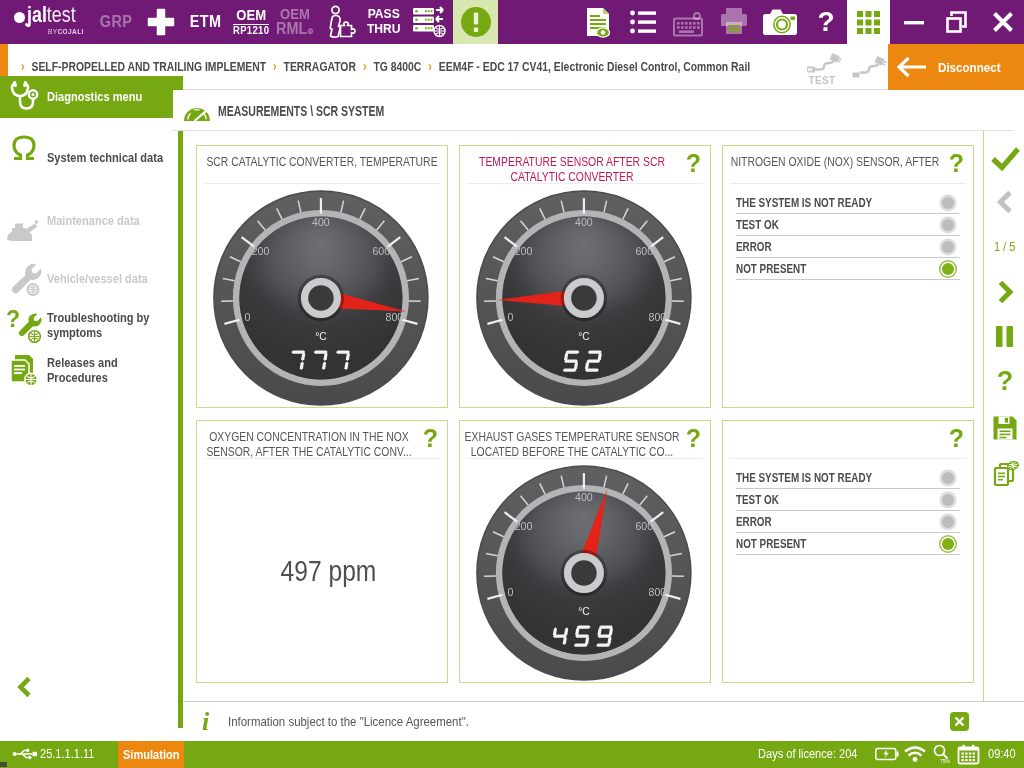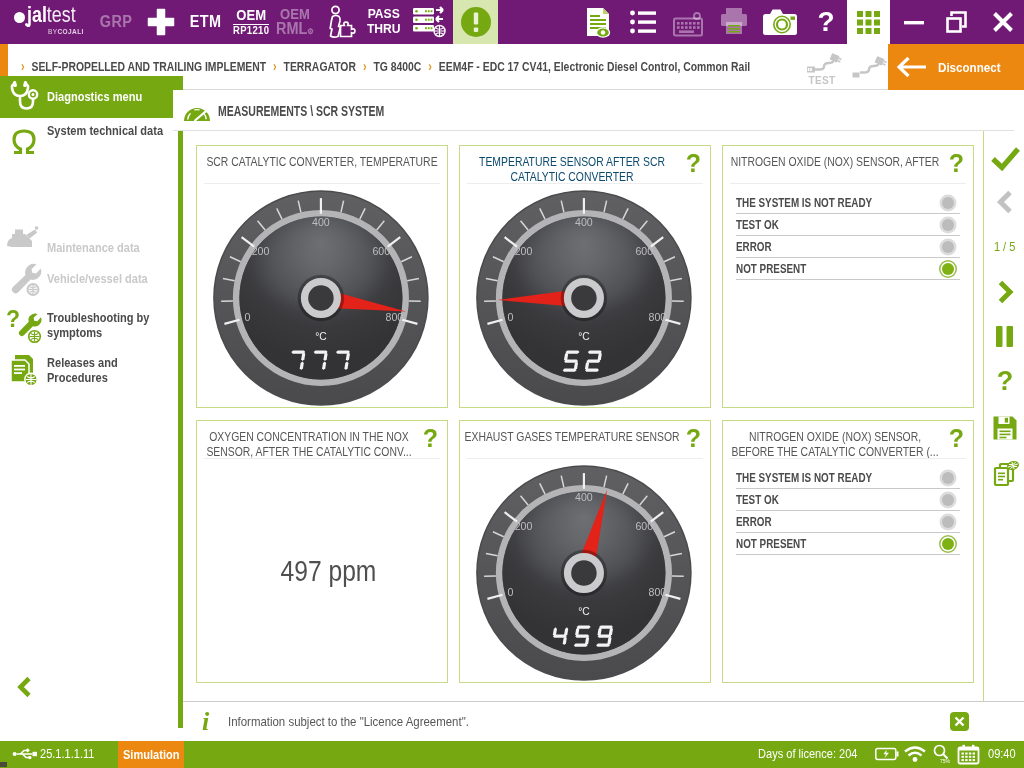--- a/index.html
+++ b/index.html
@@ -220,29 +220,29 @@
             <path d="M9 6 q-3.5 0.5 -3 4 q1 8 8 8 q7 0 8 -8 q0.5 -3.5 -3 -4" stroke="white" stroke-width="2.6" fill="none"></path>
 <path d="M14 18.5 v5 q0 7 6.5 7 q6.5 0 6.5 -7 v-2.5" stroke="white" stroke-width="2.6" fill="none"></path>
 <circle cx="27" cy="16.5" r="4.2" fill="none" stroke="white" stroke-width="2.4"></circle>
 <circle cx="27" cy="16.5" r="1.5" fill="white"></circle>
 <rect x="7.2" y="3" width="3.4" height="6" rx="1.5" fill="white" transform="rotate(-14 9 6)"></rect>
 <rect x="17.5" y="3" width="3.4" height="6" rx="1.5" fill="white" transform="rotate(14 19 6)"></rect>
           </svg>
         </div>
 <div style="font-size:13px;font-weight:bold;color:white;line-height:1.18;transform:scaleX(0.85);transform-origin:0 50%;white-space:nowrap">Diagnostics menu</div>
       </div>
-      <div style="position:absolute;left:0;top:46px;width:183px;height:42px;display:flex;align-items:flex-start">
+      <div style="position:absolute;left:0;top:46px;width:183px;height:42px;display:flex;align-items:flex-end">
 <div style="width:47px;display:flex;justify-content:center;flex-shrink:0">
           <svg width="36" height="36" viewBox="0 0 36 36">
             <path d="M8 29.5 h6.5 v-3.5 q-6.5 -2.8 -6.5 -9.5 q0 -8.5 10 -8.5 q10 0 10 8.5 q0 6.7 -6.5 9.5 v3.5 h6.5" stroke="#76a812" stroke-width="3.2" fill="none"></path>
           </svg>
         </div>
 <div style="font-size:13px;font-weight:bold;color:#4a4a4a;line-height:1.18;transform:scaleX(0.85);transform-origin:0 50%;white-space:nowrap">System technical data</div>
       </div>
-      <div style="position:absolute;left:0;top:136px;width:183px;height:42px;display:flex;align-items:flex-end">
+      <div style="position:absolute;left:0;top:136px;width:183px;height:42px;display:flex;align-items:flex-start">
 <div style="width:47px;display:flex;justify-content:center;flex-shrink:0">
           <svg width="38" height="36" viewBox="0 0 38 36">
             <path d="M7 15 h13 l7 7 v6 h-20 z" fill="#c9c9c9"></path>
 <path d="M21 16 l9 -5.5 l2.2 3 l-7.5 6" fill="#c9c9c9"></path>
 <rect x="10" y="10.5" width="8" height="4.5" fill="#c9c9c9"></rect>
 <path d="M7 19 q-5 1.5 -5 8 l5 1 z" fill="#c9c9c9"></path>
 <circle cx="31.5" cy="9" r="1.8" fill="#c9c9c9"></circle>
           </svg>
         </div>
 <div style="font-size:13px;font-weight:bold;color:#c9c9c9;line-height:1.18;transform:scaleX(0.85);transform-origin:0 50%;white-space:nowrap">Maintenance data</div>
@@ -358,21 +358,21 @@
             <polygon points="35.21,1.85 36.81,3.44 36.81,8.79 35.21,10.39 33.62,8.79 33.62,3.44" fill="#f3f3f3"></polygon>
             <polygon points="35.21,10.89 36.81,12.48 36.81,17.83 35.21,19.43 33.62,17.83 33.62,12.48" fill="#f3f3f3"></polygon>
             <polygon points="44.93,1.60 46.53,0.00 57.30,0.00 58.90,1.60 57.30,3.19 46.53,3.19" fill="#f3f3f3"></polygon>
             <polygon points="57.55,1.85 59.15,3.44 59.15,8.79 57.55,10.39 55.96,8.79 55.96,3.44" fill="#f3f3f3"></polygon>
             <polygon points="57.55,10.89 59.15,12.48 59.15,17.83 57.55,19.43 55.96,17.83 55.96,12.48" fill="#f3f3f3"></polygon>
           </g>
         </svg></div>
     </div>
     <div style="position:absolute;left:459px;top:145px;width:252px;height:263px;background:white;border:1px solid #c7da85">
 <div style="position:absolute;right:9px;top:3px;font-weight:bold;font-size:25px;color:#76a812">?</div>
-      <div style="position:absolute;left:4px;right:30px;top:8px;text-align:center;font-size:13px;color:#0c4a6e;line-height:1.16">
+      <div style="position:absolute;left:4px;right:30px;top:8px;text-align:center;font-size:13px;color:#be185d;line-height:1.16">
         <div style="position:relative;height:15px">
           <span style="position:absolute;left:50%;top:0;white-space:nowrap;transform:translateX(-50%) scaleX(0.8);transform-origin:50% 50%">TEMPERATURE SENSOR AFTER SCR</span>
         </div>
         <div style="position:relative;height:15px">
           <span style="position:absolute;left:50%;top:0;white-space:nowrap;transform:translateX(-50%) scaleX(0.8);transform-origin:50% 50%">CATALYTIC CONVERTER</span>
         </div>
       </div>
 <div style="position:absolute;left:7px;right:7px;top:37px;height:1px;background:#ededed"></div>
 <div style="position:absolute;left:50%;transform:translateX(-50.5%);bottom:1px;line-height:0"><svg width="216" height="216" viewBox="0 0 216 216">
           <defs>
@@ -474,20 +474,23 @@
         </div>
       </div>
 <div style="position:absolute;left:7px;right:7px;top:37px;height:1px;background:#ededed"></div>
 <div style="position:absolute;left:0;right:0;top:134px;text-align:center;font-size:29px;color:#4f4f4f;padding-left:13px"><span style="display:inline-block;transform:scaleX(0.85)">497 ppm</span></div>
     </div>
     <div style="position:absolute;left:459px;top:420px;width:252px;height:263px;background:white;border:1px solid #c7da85">
 <div style="position:absolute;right:9px;top:3px;font-weight:bold;font-size:25px;color:#76a812">?</div>
       <div style="position:absolute;left:4px;right:30px;top:8px;text-align:center;font-size:13px;color:#565656;line-height:1.16">
         <div style="position:relative;height:15px">
           <span style="position:absolute;left:50%;top:0;white-space:nowrap;transform:translateX(-50%) scaleX(0.8);transform-origin:50% 50%">EXHAUST GASES TEMPERATURE SENSOR</span>
+        </div>
+        <div style="position:relative;height:15px">
+          <span style="position:absolute;left:50%;top:0;white-space:nowrap;transform:translateX(-50%) scaleX(0.8);transform-origin:50% 50%">LOCATED BEFORE THE CATALYTIC CO...</span>
         </div>
       </div>
 <div style="position:absolute;left:7px;right:7px;top:37px;height:1px;background:#ededed"></div>
 <div style="position:absolute;left:50%;transform:translateX(-50.5%);bottom:1px;line-height:0"><svg width="216" height="216" viewBox="0 0 216 216">
           <defs>
 <radialGradient id="facec" cx="50%" cy="16%" r="72%">
 <stop offset="0%" stop-color="#64656a"></stop>
               <stop offset="40%" stop-color="#4d4e52"></stop>
 <stop offset="72%" stop-color="#3a3a3d"></stop>
               <stop offset="100%" stop-color="#333336"></stop>
@@ -546,28 +549,20 @@
             <polygon points="57.55,1.85 59.15,3.44 59.15,8.79 57.55,10.39 55.96,8.79 55.96,3.44" fill="#f3f3f3"></polygon>
             <polygon points="57.55,10.89 59.15,12.48 59.15,17.83 57.55,19.43 55.96,17.83 55.96,12.48" fill="#f3f3f3"></polygon>
             <polygon points="44.93,19.68 46.53,18.08 57.30,18.08 58.90,19.68 57.30,21.28 46.53,21.28" fill="#f3f3f3"></polygon>
             <polygon points="46.28,1.85 47.87,3.44 47.87,8.79 46.28,10.39 44.68,8.79 44.68,3.44" fill="#f3f3f3"></polygon>
             <polygon points="44.93,10.64 46.53,9.04 57.30,9.04 58.90,10.64 57.30,12.23 46.53,12.23" fill="#f3f3f3"></polygon>
           </g>
         </svg></div>
     </div>
     <div style="position:absolute;left:722px;top:420px;width:252px;height:263px;background:white;border:1px solid #c7da85">
 <div style="position:absolute;right:9px;top:3px;font-weight:bold;font-size:25px;color:#76a812">?</div>
-      <div style="position:absolute;left:4px;right:30px;top:8px;text-align:center;font-size:13px;color:#565656;line-height:1.16">
-        <div style="position:relative;height:15px">
-          <span style="position:absolute;left:50%;top:0;white-space:nowrap;transform:translateX(-50%) scaleX(0.8);transform-origin:50% 50%">NITROGEN OXIDE (NOX) SENSOR,</span>
-        </div>
-        <div style="position:relative;height:15px">
-          <span style="position:absolute;left:50%;top:0;white-space:nowrap;transform:translateX(-50%) scaleX(0.8);transform-origin:50% 50%">BEFORE THE CATALYTIC CONVERTER (...</span>
-        </div>
-      </div>
 <div style="position:absolute;left:7px;right:7px;top:37px;height:1px;background:#ededed"></div>
 <div style="position:absolute;left:13px;right:13px;top:46px">
         <div style="height:22px;border-bottom:1px solid #c9c9c9;display:flex;align-items:center;justify-content:space-between">
 <span style="font-size:13px;font-weight:bold;color:#4a4a4a;transform:scaleX(0.76);transform-origin:0 50%;white-space:nowrap">THE SYSTEM IS NOT READY</span>
           <span style="display:inline-block;width:12px;height:12px;border-radius:50%;background:#bcbcbc;box-shadow:0 0 0 2.5px #dcdcdc;margin-right:6px"></span>
         </div>
         <div style="height:22px;border-bottom:1px solid #c9c9c9;display:flex;align-items:center;justify-content:space-between">
 <span style="font-size:13px;font-weight:bold;color:#4a4a4a;transform:scaleX(0.76);transform-origin:0 50%;white-space:nowrap">TEST OK</span>
           <span style="display:inline-block;width:12px;height:12px;border-radius:50%;background:#bcbcbc;box-shadow:0 0 0 2.5px #dcdcdc;margin-right:6px"></span>
         </div>

